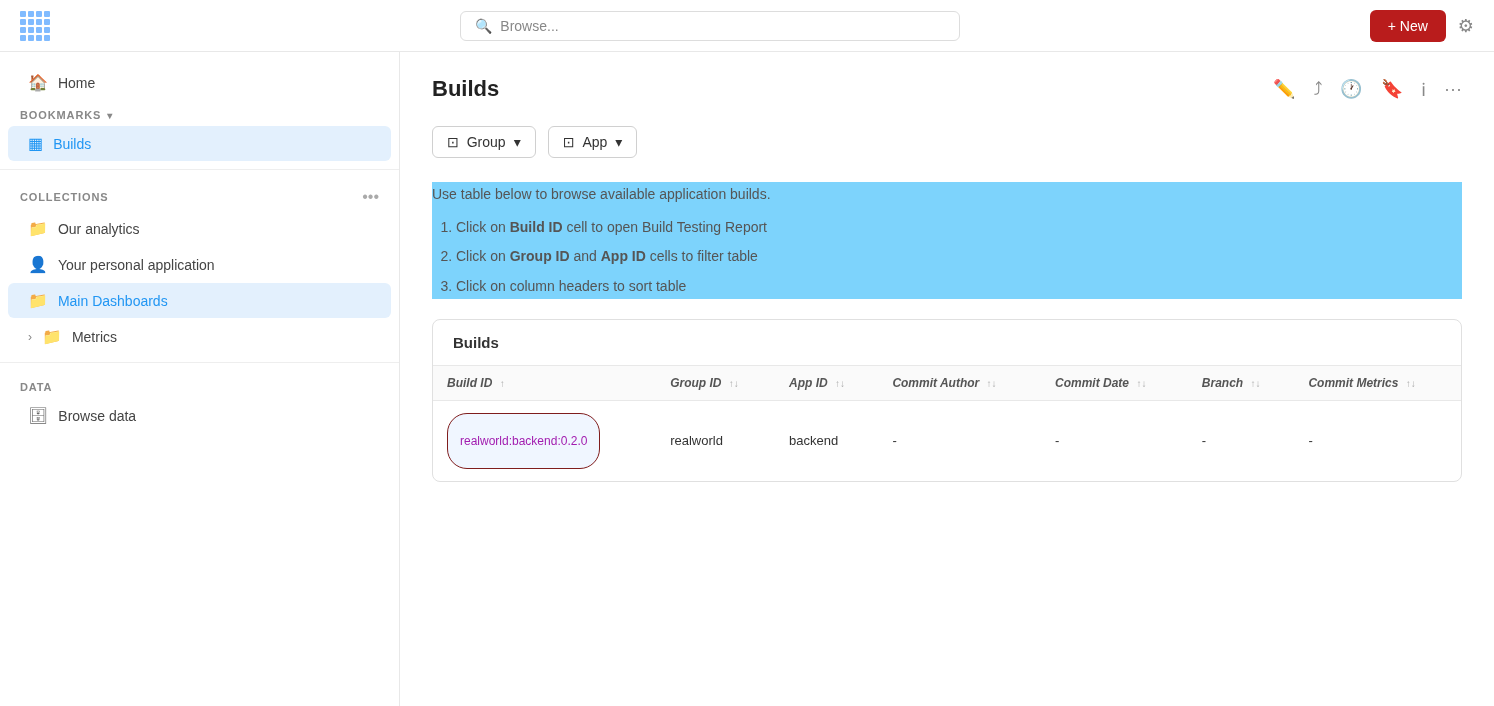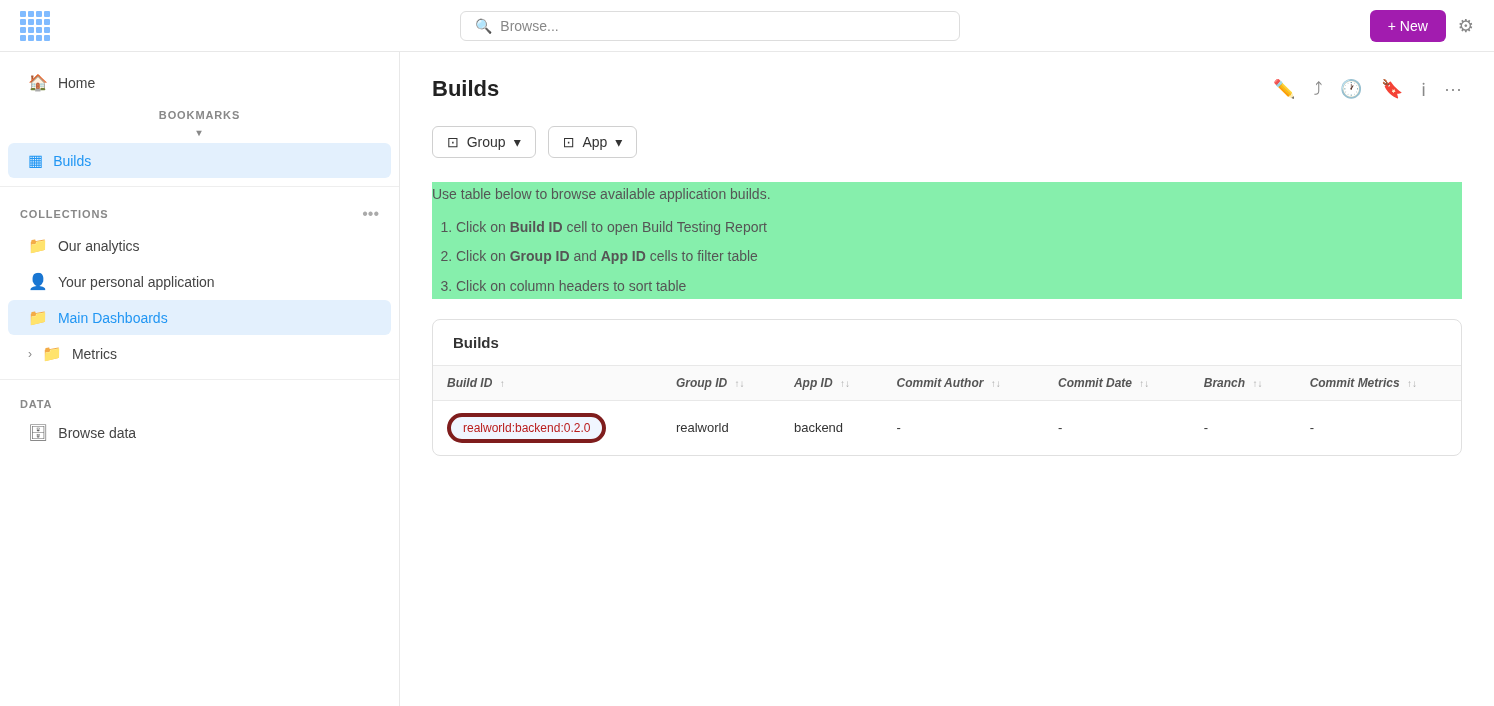--- a/index.html
+++ b/index.html
@@ -6,70 +6,70 @@
     body { font-family: -apple-system, BlinkMacSystemFont, 'Segoe UI', sans-serif; font-size: 14px; color: #333; background: #fff; display: flex; flex-direction: column; height: 706px; width: 1494px; overflow: hidden; }
 
     
     .topbar { display: flex; align-items: center; justify-content: space-between; padding: 0 20px; height: 52px; border-bottom: 1px solid #e8e8e8; background: #fff; flex-shrink: 0; }
     .topbar-left { display: flex; align-items: center; gap: 10px; }
     .logo-grid { display: grid; grid-template-columns: repeat(4, 6px); grid-template-rows: repeat(4, 6px); gap: 2px; }
     .logo-dot { width: 6px; height: 6px; border-radius: 1px; background: #4a9eff; opacity: 0.7; }
     .topbar-center { display: flex; align-items: center; gap: 10px; flex: 1; max-width: 500px; margin: 0 auto; }
     .search-bar { display: flex; align-items: center; gap: 8px; border: 1px solid #ddd; border-radius: 6px; padding: 6px 14px; width: 100%; color: #888; font-size: 14px; }
     .topbar-right { display: flex; align-items: center; gap: 12px; }
-    .new-btn { background: #a21caf; color: #fff; border: none; border-radius: 6px; padding: 8px 18px; font-size: 14px; font-weight: 500; cursor: pointer; display: flex; align-items: center; gap: 6px; }
+    .new-btn { background: #b91c1c; color: #fff; border: none; border-radius: 6px; padding: 8px 18px; font-size: 14px; font-weight: 500; cursor: pointer; display: flex; align-items: center; gap: 6px; }
     .gear-icon { color: #888; font-size: 18px; cursor: pointer; }
 
     
     .layout { display: flex; flex: 1; overflow: hidden; }
 
     
     .sidebar { width: 400px; border-right: 1px solid #e8e8e8; padding: 12px 0; overflow-y: auto; flex-shrink: 0; }
     .sidebar-item { display: flex; align-items: center; gap: 10px; padding: 8px 20px; cursor: pointer; border-radius: 6px; margin: 1px 8px; color: #444; font-size: 14px; }
     .sidebar-item.active { background: #e3f0fd; color: #2196f3; font-weight: 500; }
     .sidebar-item .icon { font-size: 16px; color: #666; }
     .sidebar-item.active .icon { color: #2196f3; }
     .sidebar-section-header { display: flex; align-items: center; justify-content: space-between; padding: 10px 20px 4px; }
     .sidebar-section-title { font-size: 11px; font-weight: 600; color: #888; letter-spacing: 0.08em; text-transform: uppercase; }
     .sidebar-dots { color: #aaa; font-size: 16px; cursor: pointer; }
-    .bookmarks-header { display: flex; align-items: center; gap: 6px; padding: 8px 20px 4px; font-size: 11px; font-weight: 600; color: #888; letter-spacing: 0.08em; text-transform: uppercase; flex-direction: column; }
+    .bookmarks-header { display: flex; align-items: center; gap: 6px; padding: 8px 20px 4px; font-size: 11px; font-weight: 600; color: #888; letter-spacing: 0.08em; text-transform: uppercase; }
     .bookmarks-arrow { font-size: 10px; color: #888; }
     .chevron-icon { font-size: 12px; color: #888; }
 
     
     .main { flex: 1; overflow-y: auto; padding: 24px 32px; }
     .page-header { display: flex; align-items: center; justify-content: space-between; margin-bottom: 24px; }
     .page-title { font-size: 22px; font-weight: 600; color: #222; }
     .page-actions { display: flex; align-items: center; gap: 18px; }
     .action-icon { color: #888; font-size: 18px; cursor: pointer; }
 
     
     .filters { display: flex; gap: 12px; margin-bottom: 24px; }
     .filter-btn { display: flex; align-items: center; gap: 8px; border: 1px solid #d0d0d0; border-radius: 6px; padding: 7px 14px; font-size: 14px; color: #333; background: #fff; cursor: pointer; }
 
     
-    .instructions { background: #86efac; margin-bottom: 20px; color: #555; line-height: 1.8; font-size: 14px; }
+    .instructions { background: #7dd3fc; margin-bottom: 20px; color: #555; line-height: 1.8; font-size: 14px; }
     .instructions p { margin-bottom: 8px; }
     .instructions ol { margin-left: 24px; }
     .instructions li { margin-bottom: 4px; }
     .bold { font-weight: 700; }
 
     
     .table-section { border: 1px solid #e0e0e0; border-radius: 8px; overflow: hidden; }
     .table-title { padding: 14px 20px; font-size: 15px; font-weight: 600; border-bottom: 1px solid #e8e8e8; }
     .builds-table { width: 100%; border-collapse: collapse; }
     .builds-table th { padding: 10px 14px; text-align: left; font-size: 12px; font-weight: 600; color: #555; border-bottom: 1px solid #e8e8e8; white-space: nowrap; background: #fafafa; font-style: italic; }
     .builds-table th .sort-icon { font-size: 10px; color: #aaa; margin-left: 4px; }
     .builds-table td { padding: 12px 14px; font-size: 13px; color: #333; border-bottom: 1px solid #f0f0f0; }
     .builds-table tr:last-child td { border-bottom: none; }
     .link-blue { color: #2196f3; cursor: pointer; }
     .dash { color: #999; }
 
     
-    .build-badge { display: inline-block; background: #f0f6ff; color: #b91c1c; border: 4px solid #7f1d1d; border-radius: 20px; padding: 4px 12px; font-size: 12px; cursor: pointer; }
+    .build-badge { display: inline-block; background: #f0f6ff; color: #a21caf; border: 1px solid #7f1d1d; border-radius: 20px; padding: 20px 12px; font-size: 12px; cursor: pointer; }
 
     
     .highlighted-row { outline: 3px solid #c6e03a; outline-offset: -3px; }
     .highlighted-row td:first-child { border-radius: 4px; }
 
     
     .sidebar-divider { height: 1px; background: #eee; margin: 8px 0; }
   </style>
 </head>
 <body>

